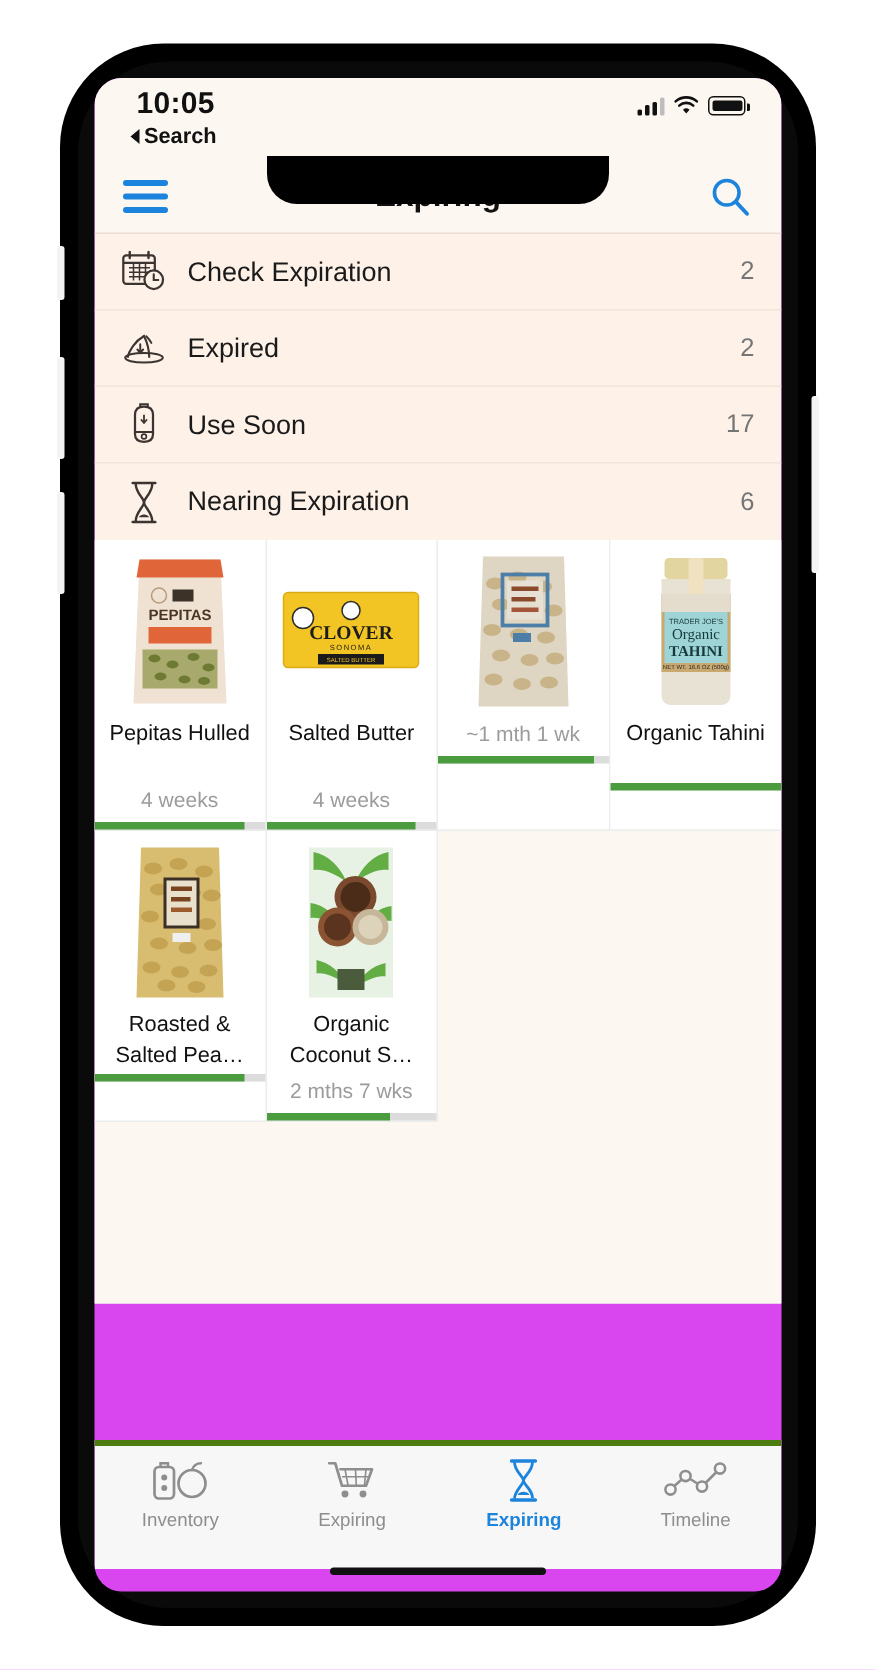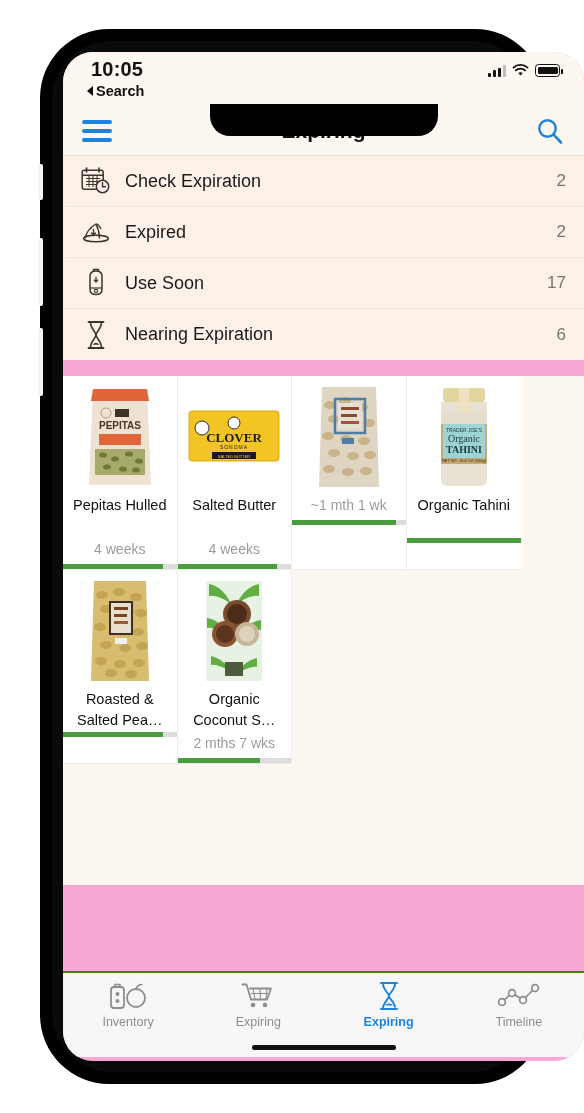--- a/index.html
+++ b/index.html
@@ -19,22 +19,22 @@
     background: #000; border-radius: 68px;
     box-shadow: 0 0 0 1px #000;
   }
   .device-bezel {
     position: absolute; left: 52px; top: 41px;
     width: 480px; height: 1031px;
     background: #0a0a0a; border-radius: 60px;
   }
   .screen {
     position: absolute; left: 63px; top: 52px;
-    width: 521px; height: 1009px;
-    background: #f9a8d4; border-radius: 30px;
+    width: 458px; height: 1009px;
+    background: #d946ef; border-radius: 18px;
     overflow: hidden;
   }
   
   .btn-side { position: absolute; background: #f4f4f4; border-radius: 2px; }
   .btn-mute  { left: 38px; top: 164px;  width: 5px; height: 36px; }
   .btn-volup { left: 38px; top: 238px;  width: 5px; height: 68px; }
   .btn-voldn { left: 38px; top: 328px;  width: 5px; height: 68px; }
   .btn-power { left: 541px; top: 264px; width: 5px; height: 118px; }
 
   
@@ -107,21 +107,21 @@
     cursor: pointer;
   }
   .cat-icon {
     width: 42px; height: 34px; flex: 0 0 42px;
     display: flex; align-items: center; justify-content: center;
   }
   .cat-label { flex: 1 1 auto; font-size: 18px; color: #1a1a1a; padding-left: 8px; }
   .cat-count { font-size: 17px; color: #757575; }
 
   
-  .grid-wrap { background: #fcf7f0; margin-top: 16px; }
+  .grid-wrap { background: #fcf7f0; }
   .grid { display: flex; flex-wrap: wrap; }
   .card {
     width: 114.5px; background: #ffffff;
     border-right: 1px solid #ececec;
     border-bottom: 1px solid #ececec;
     display: flex; flex-direction: column; cursor: pointer;
     position: relative;
   }
   .card-img {
     height: 118px; display: flex; align-items: center; justify-content: center;
@@ -137,23 +137,23 @@
     padding: 3px 2px 7px;
   }
   .card-bar { height: 5px; background: #dcdcdc; width: 100%; }
   .card-bar span { display:block; height:100%; background:#4a9c3f; }
   .grid-filler { flex: 1 1 auto; background: #fcf7f0; }
 
   .empty-space { height: 121px; background: #fcf7f0; }
 
   
   .tabbar {
-    position: absolute; left: 0; right: 0; bottom: 4px;
+    position: absolute; left: 0; right: 0; bottom: 15px;
     height: 86px; background: #f7f7f7;
-    border-top: 2px solid #4d7c0f;
+    border-top: 4px solid #4d7c0f;
     display: flex; align-items: flex-start; padding-top: 8px;
   }
   .tab {
     flex: 1 1 0; display: flex; flex-direction: column;
     align-items: center; gap: 4px; cursor: pointer;
   }
   .tab-icon { height: 30px; display: flex; align-items: center; }
   .tab-label { font-size: 12.5px; color: #8e8e8e; }
   .tab.active .tab-label { color: #1c84dd; font-weight: bold; }
 

